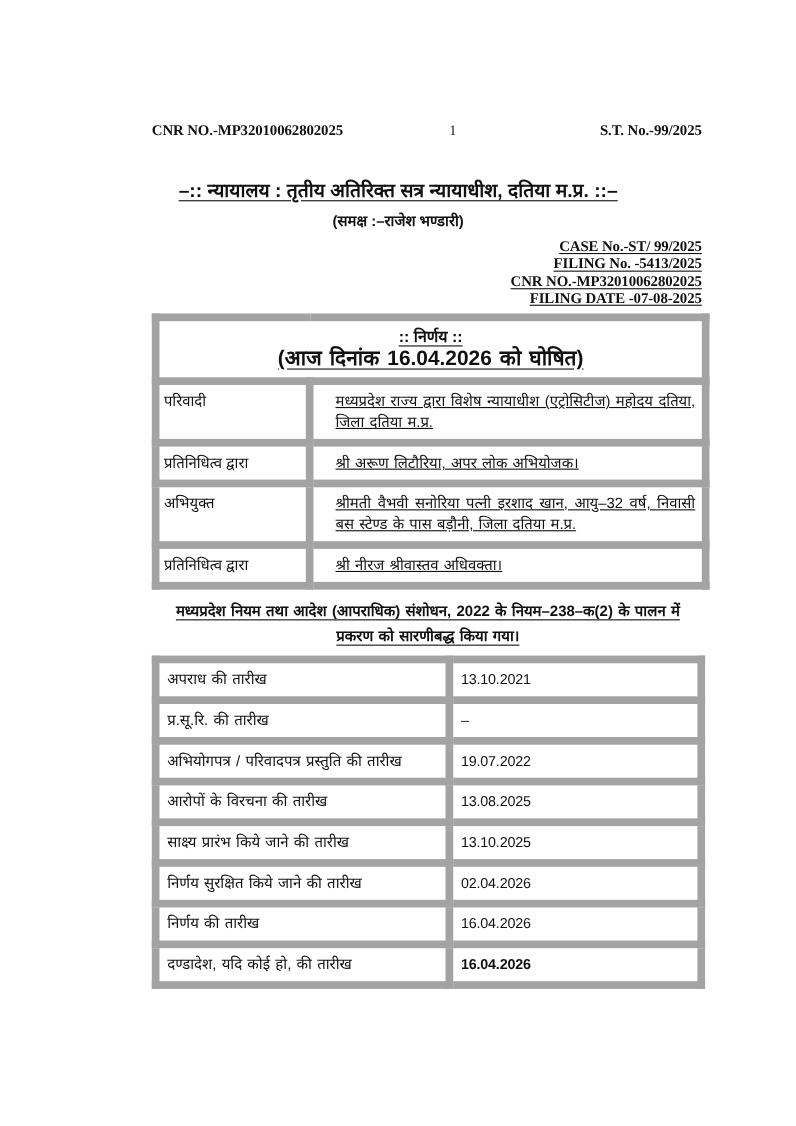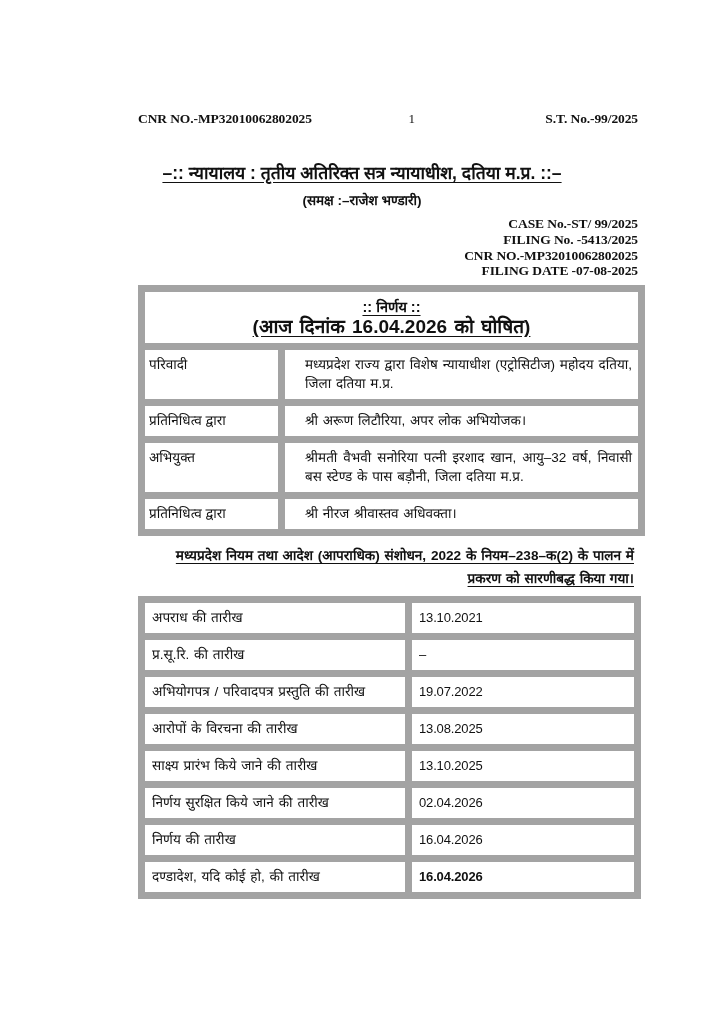--- a/index.html
+++ b/index.html
@@ -71,20 +71,21 @@
     right: 86px;
     top: 216px;
     text-align: right;
     font-family: "Liberation Serif", "DejaVu Serif", serif;
     font-weight: bold;
     font-size: 13.5px;
     line-height: 15.8px;
     letter-spacing: -0.1px;
   }
   .case-meta div {
+    text-decoration: underline;
     text-underline-offset: 1.5px;
     white-space: nowrap;
   }
 
   
   table.doc-table {
     border-collapse: collapse;
     table-layout: fixed;
     width: 500px;
     font-size: 13.5px;
@@ -104,20 +105,21 @@
   }
   .party-table col.c1 { width: 140px; }
   .party-table col.c2 { width: 360px; }
   .party-table td.label { padding-left: 4px; }
   .party-table td.value {
     padding-left: 20px;
     padding-right: 6px;
     text-align: justify;
     text-align-last: left;
     word-spacing: 1px;
+    text-decoration: underline;
   }
   .hdr-cell {
     text-align: center;
     padding-top: 6px !important;
     padding-bottom: 7px !important;
   }
   .hdr-cell .l1 {
     font-size: 14.5px;
     font-weight: bold;
     text-decoration: underline;
@@ -130,21 +132,21 @@
     text-underline-offset: 2.5px;
     word-spacing: 2px;
   }
 
   
   .rule-note {
     position: absolute;
     left: 144px;
     top: 544px;
     width: 490px;
-    text-align: right;
+    text-align: center;
     font-size: 13.6px;
     font-weight: bold;
     line-height: 23px;
     text-decoration: underline;
     text-underline-offset: 2.5px;
     word-spacing: 1px;
   }
 
   
   .dates-table {

